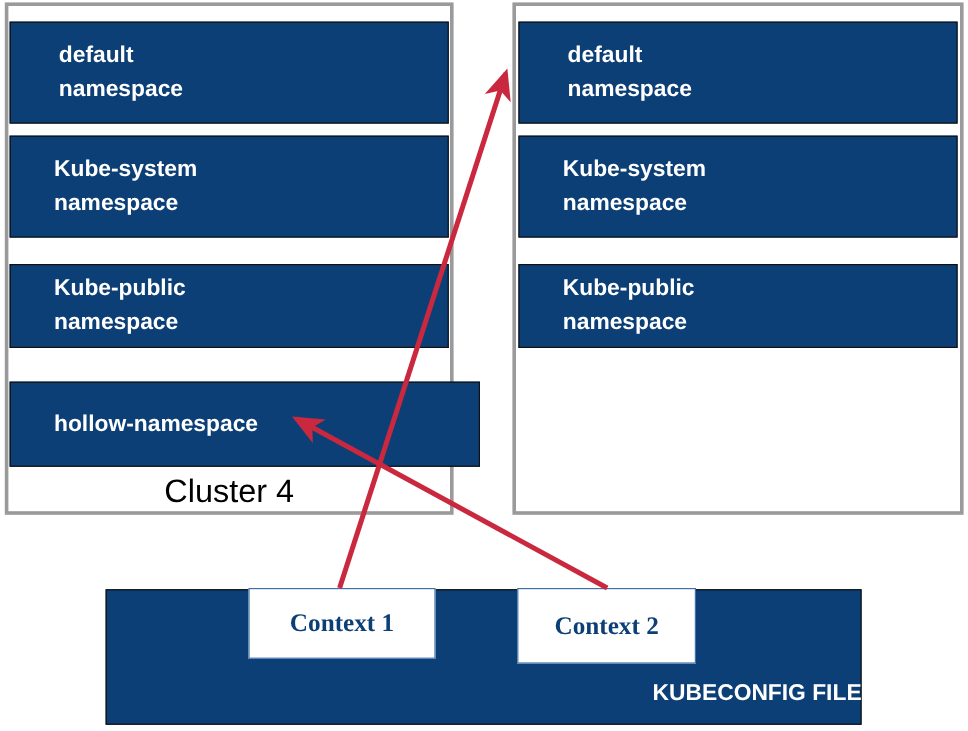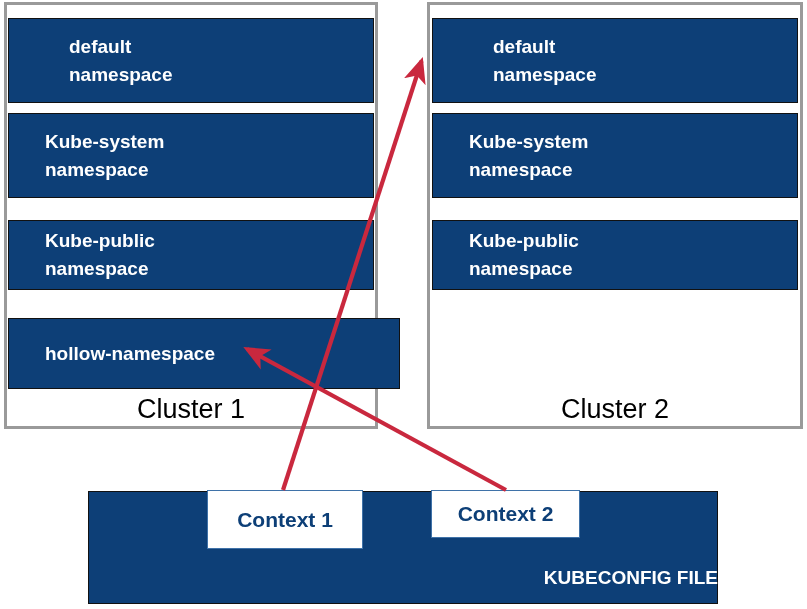--- a/index.html
+++ b/index.html
@@ -36,21 +36,21 @@
     border: 1.5px solid #111111;
     color: #ffffff;
     font-weight: bold;
     font-size: 19px;
     line-height: 1.45;
     display: flex;
     align-items: center;
     padding-left: 36px;
     white-space: pre-line;
   }
-  .ns-box.centerish { padding-left: 60px; }
+  .ns-box.centerish { padding-left: 40px; }
 
   
   #c1-ns0 { left: 8px; top: 18px;  width: 366px; height: 85px; }
   #c1-ns1 { left: 8px; top: 113px; width: 366px; height: 85px; }
   #c1-ns2 { left: 8px; top: 220px; width: 366px; height: 70px; }
   #c1-ns3 { left: 8px; top: 318px; width: 392px; height: 71px; }
 
   
   #c2-ns0 { left: 432px; top: 18px;  width: 366px; height: 85px; }
   #c2-ns1 { left: 432px; top: 113px; width: 366px; height: 85px; }
@@ -94,23 +94,24 @@
     position: absolute;
     box-sizing: border-box;
     background: #ffffff;
     border: 1.5px solid #3f72a8;
     color: #0d3f77;
     font-weight: bold;
     font-size: 21px;
     display: flex;
     align-items: center;
     justify-content: center;
+    font-family: Liberation Serif, serif;
   }
   #context-1 { left: 207px; top: 490px; width: 156px; height: 59px; }
-  #context-2 { left: 431px; top: 490px; width: 149px; height: 48px; }
+  #context-2 { left: 431px; top: 490px; width: 149px; height: 63px; }
 
   
   #arrows {
     position: absolute;
     left: 0; top: 0;
     width: 807px;
     height: 609px;
     pointer-events: none;
   }
 </style>
@@ -122,32 +123,31 @@
   <div id="cluster1-frame" class="cluster-frame"></div>
 
   <div id="c1-ns0" class="ns-box centerish">default
 namespace</div>
   <div id="c1-ns1" class="ns-box">Kube-system
  namespace</div>
   <div id="c1-ns2" class="ns-box">Kube-public
 namespace</div>
   <div id="c1-ns3" class="ns-box">hollow-namespace</div>
 
-  <div id="cluster1-caption" class="cluster-caption">Cluster 1</div>
+  <div id="cluster1-caption" class="cluster-caption">Cluster 4</div>
 
   <div id="cluster2-frame" class="cluster-frame"></div>
 
   <div id="c2-ns0" class="ns-box centerish">default
 namespace</div>
   <div id="c2-ns1" class="ns-box">Kube-system
  namespace</div>
   <div id="c2-ns2" class="ns-box">Kube-public
 namespace</div>
 
-  <div id="cluster2-caption" class="cluster-caption">Cluster 2</div>
 
   <div id="kubeconfig-box"></div>
   <div id="kubeconfig-label">KUBECONFIG FILE</div>
 
   <div id="context-1" class="context-box">Context 1</div>
   <div id="context-2" class="context-box">Context 2</div>
 
   <svg id="arrows" viewBox="0 0 807 609">
     <defs>
       <marker id="arrowhead-red" markerWidth="7" markerHeight="7" refX="5.2" refY="3" orient="auto" markerUnits="strokeWidth">

